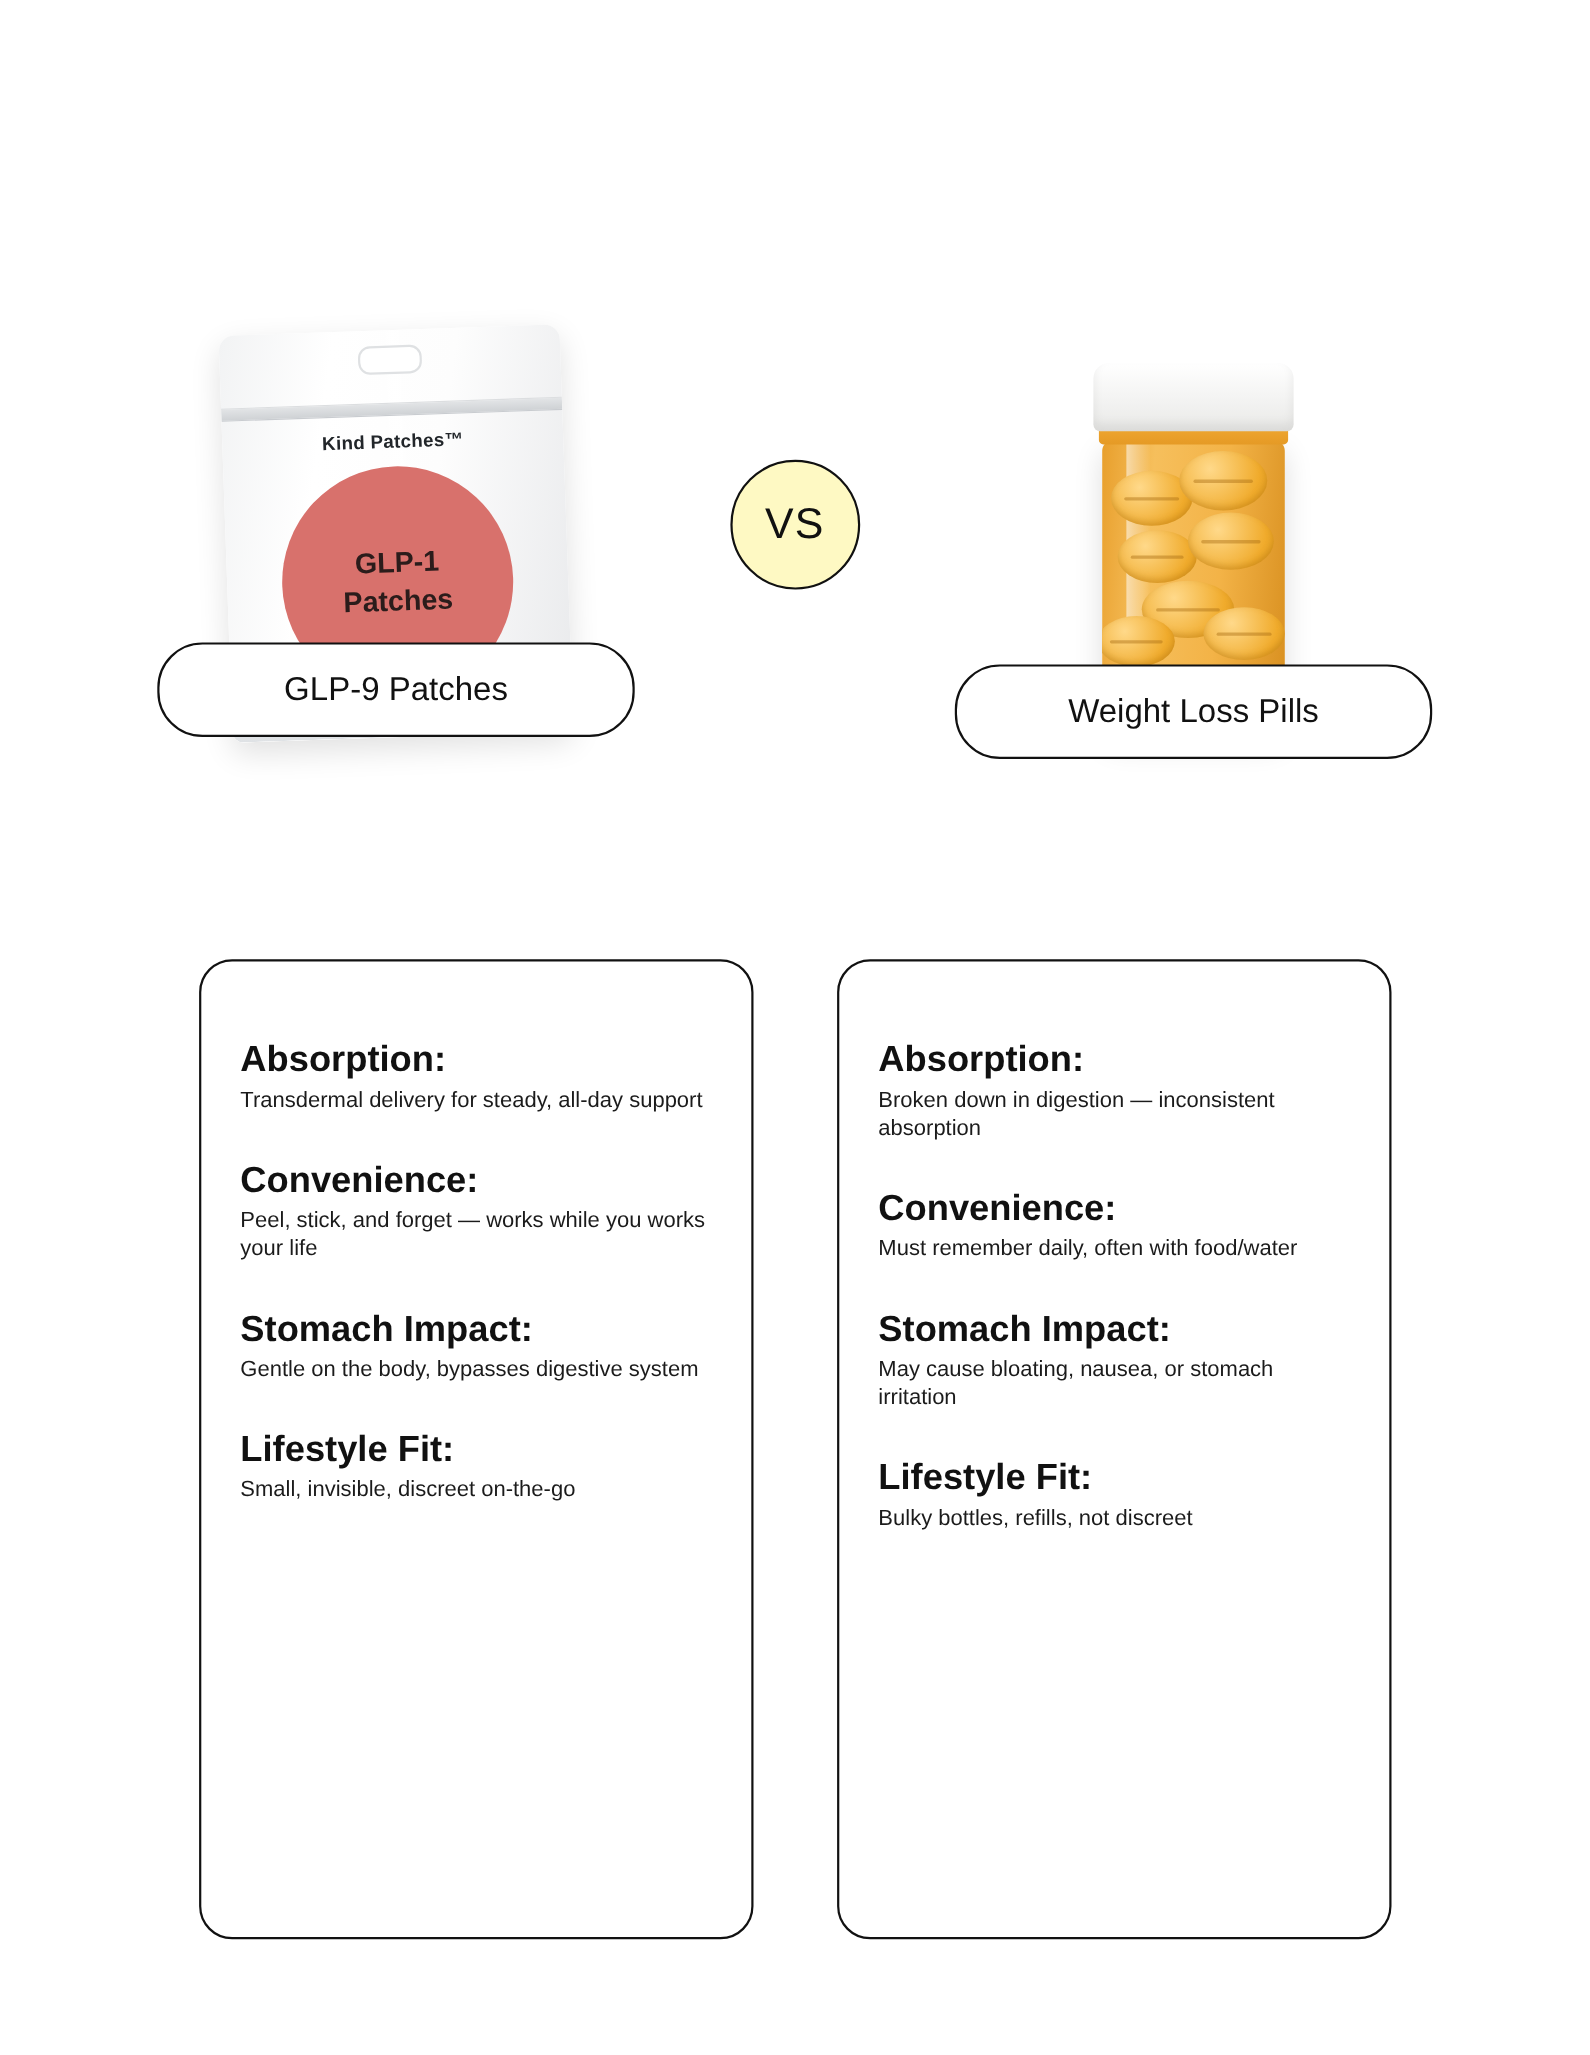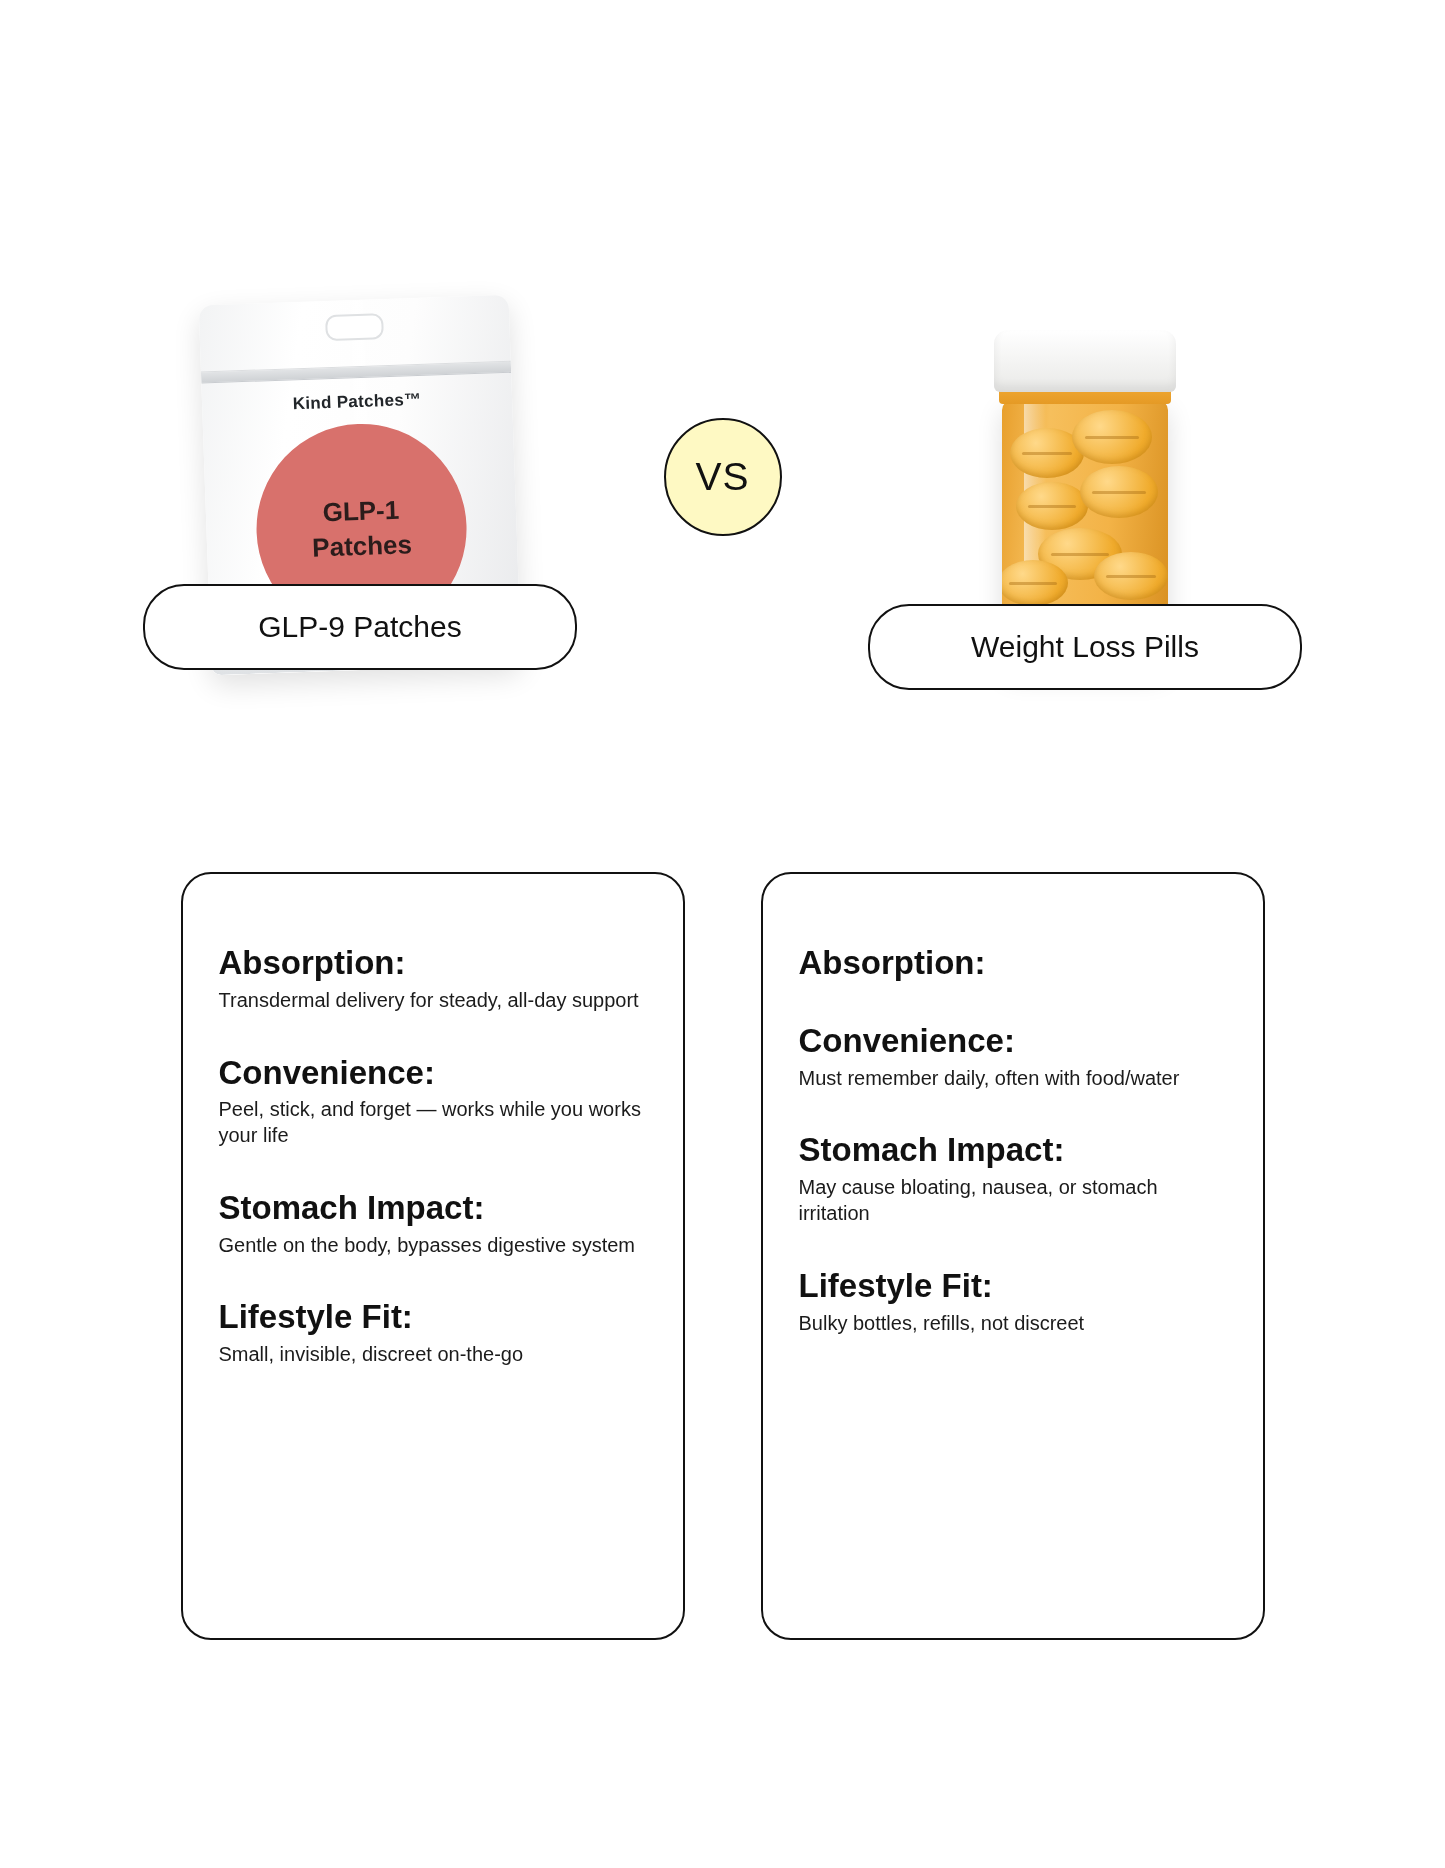--- a/index.html
+++ b/index.html
@@ -207,21 +207,21 @@
     position: absolute;
     top: 872px;
     left: 0;
     right: 0;
     display: flex;
     justify-content: center;
     gap: 76px;
   }
   .card {
     width: 504px;
-    height: 768px;
+    height: 891px;
     border: 2px solid #111;
     border-radius: 30px;
     background: #fff;
     box-sizing: border-box;
     padding: 70px 36px 0 36px;
   }
   .row { margin-bottom: 40px; }
   .row-title {
     font-size: 33px;
     font-weight: bold;
@@ -296,20 +296,21 @@
     </div>
     <div class="row">
       <p class="row-title">Lifestyle Fit:</p>
       <p class="row-text">Small, invisible, discreet on-the-go</p>
     </div>
   </div>
 
   <div class="card">
     <div class="row">
       <p class="row-title">Absorption:</p>
+      <p class="row-text">Broken down in digestion — inconsistent absorption</p>
     </div>
     <div class="row">
       <p class="row-title">Convenience:</p>
       <p class="row-text">Must remember daily, often with food/water</p>
     </div>
     <div class="row">
       <p class="row-title">Stomach Impact:</p>
       <p class="row-text">May cause bloating, nausea, or stomach irritation</p>
     </div>
     <div class="row">

